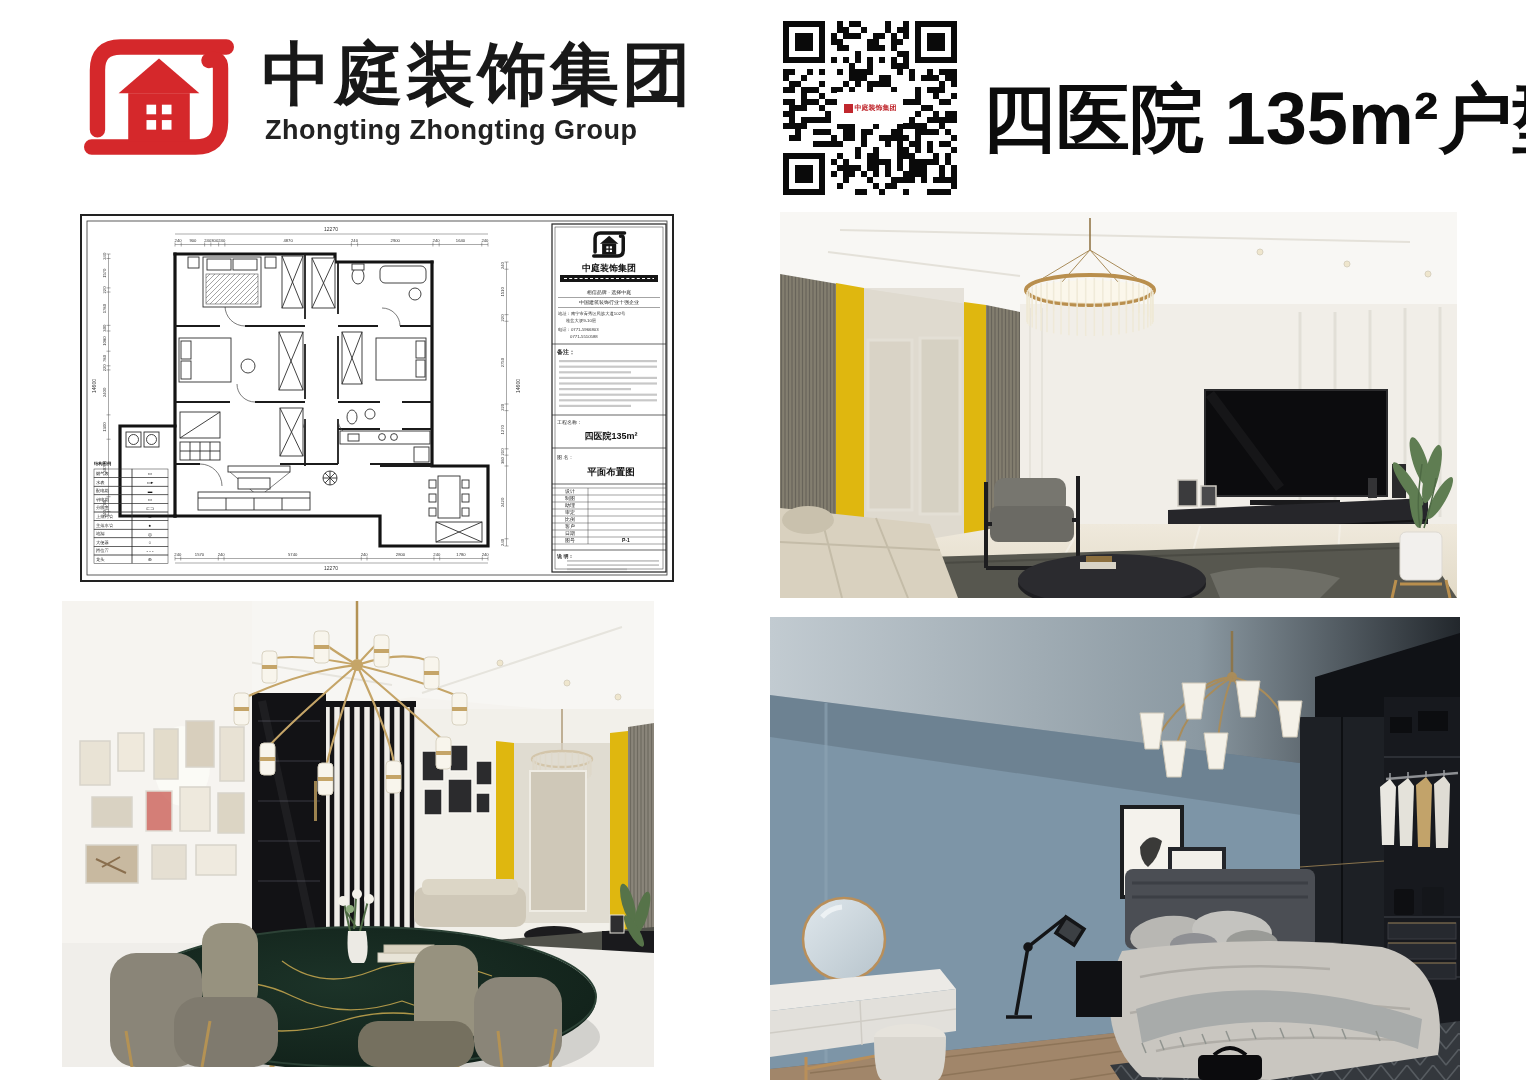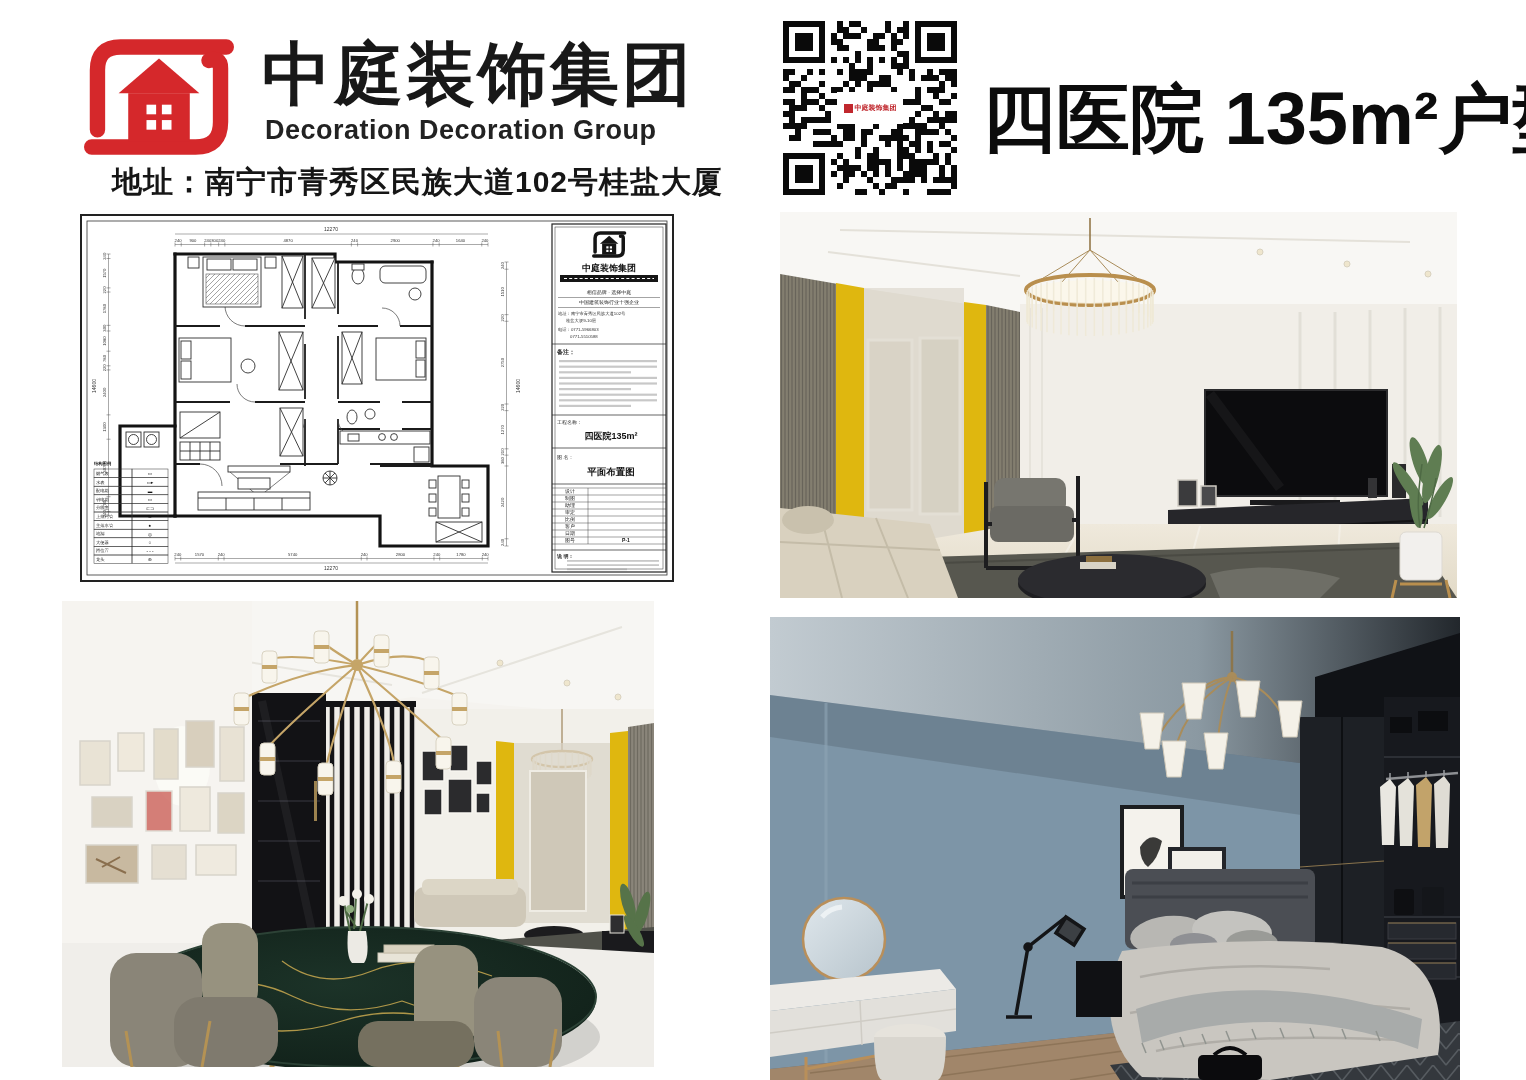--- a/index.html
+++ b/index.html
@@ -60,22 +60,21 @@
         <rect x="65" y="74" width="10" height="10" fill="#ffffff"></rect>
         <rect x="81" y="74" width="10" height="10" fill="#ffffff"></rect>
         <rect x="65" y="90" width="10" height="10" fill="#ffffff"></rect>
         <rect x="81" y="90" width="10" height="10" fill="#ffffff"></rect>
       </g>
     </defs>
     <use href="#logoSym" color="#d5282b"></use>
   </svg>
 
   <div class="abs brand-cn" style="left:262px;top:40px;">中庭装饰集团</div>
-  <div class="abs brand-en" style="left:265px;top:115px;">Decoration Decoration Group</div>
-  <div class="abs addr" style="left:112px;top:162px;">地址：南宁市青秀区民族大道102号桂盐大厦</div>
+  <div class="abs brand-en" style="left:265px;top:115px;">Zhongting Zhongting Group</div>
 
   <div class="abs qr photo">
     <div class="qr-grid" id="qr-grid">
         <div class="qrm" style="grid-row-start: 1; grid-column-start: 1;"></div>
         <div class="qrm" style="grid-row-start: 1; grid-column-start: 2;"></div>
         <div class="qrm" style="grid-row-start: 1; grid-column-start: 3;"></div>
         <div class="qrm" style="grid-row-start: 1; grid-column-start: 4;"></div>
         <div class="qrm" style="grid-row-start: 1; grid-column-start: 5;"></div>
         <div class="qrm" style="grid-row-start: 1; grid-column-start: 6;"></div>
         <div class="qrm" style="grid-row-start: 1; grid-column-start: 7;"></div>

